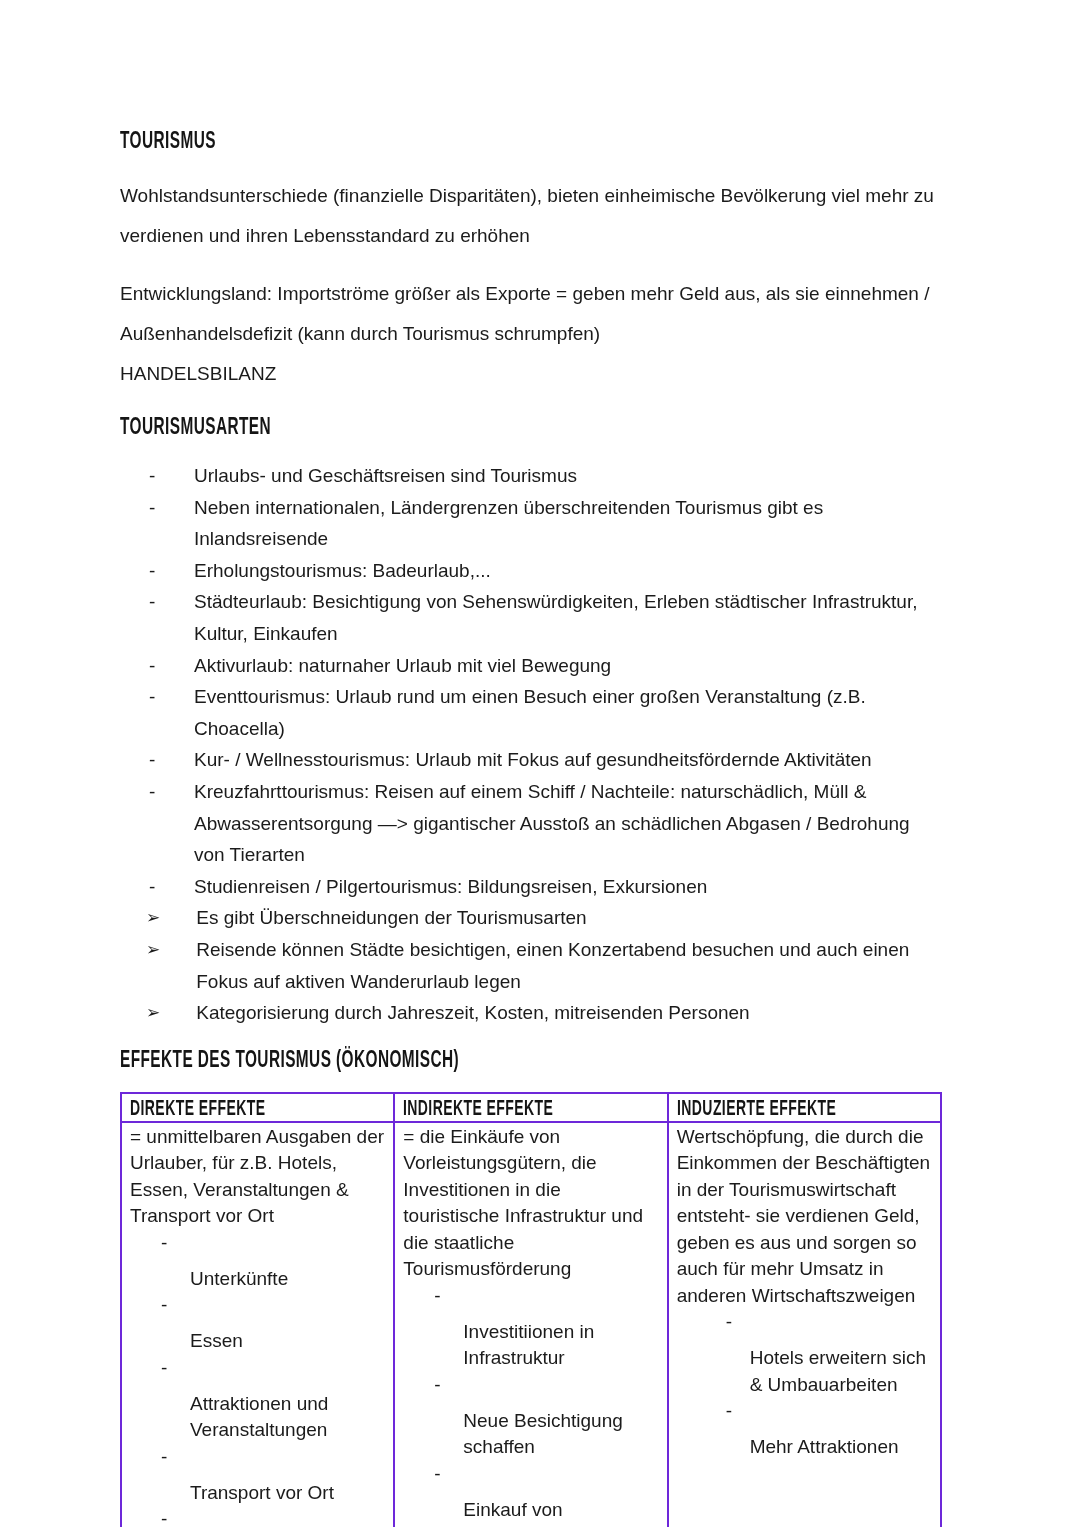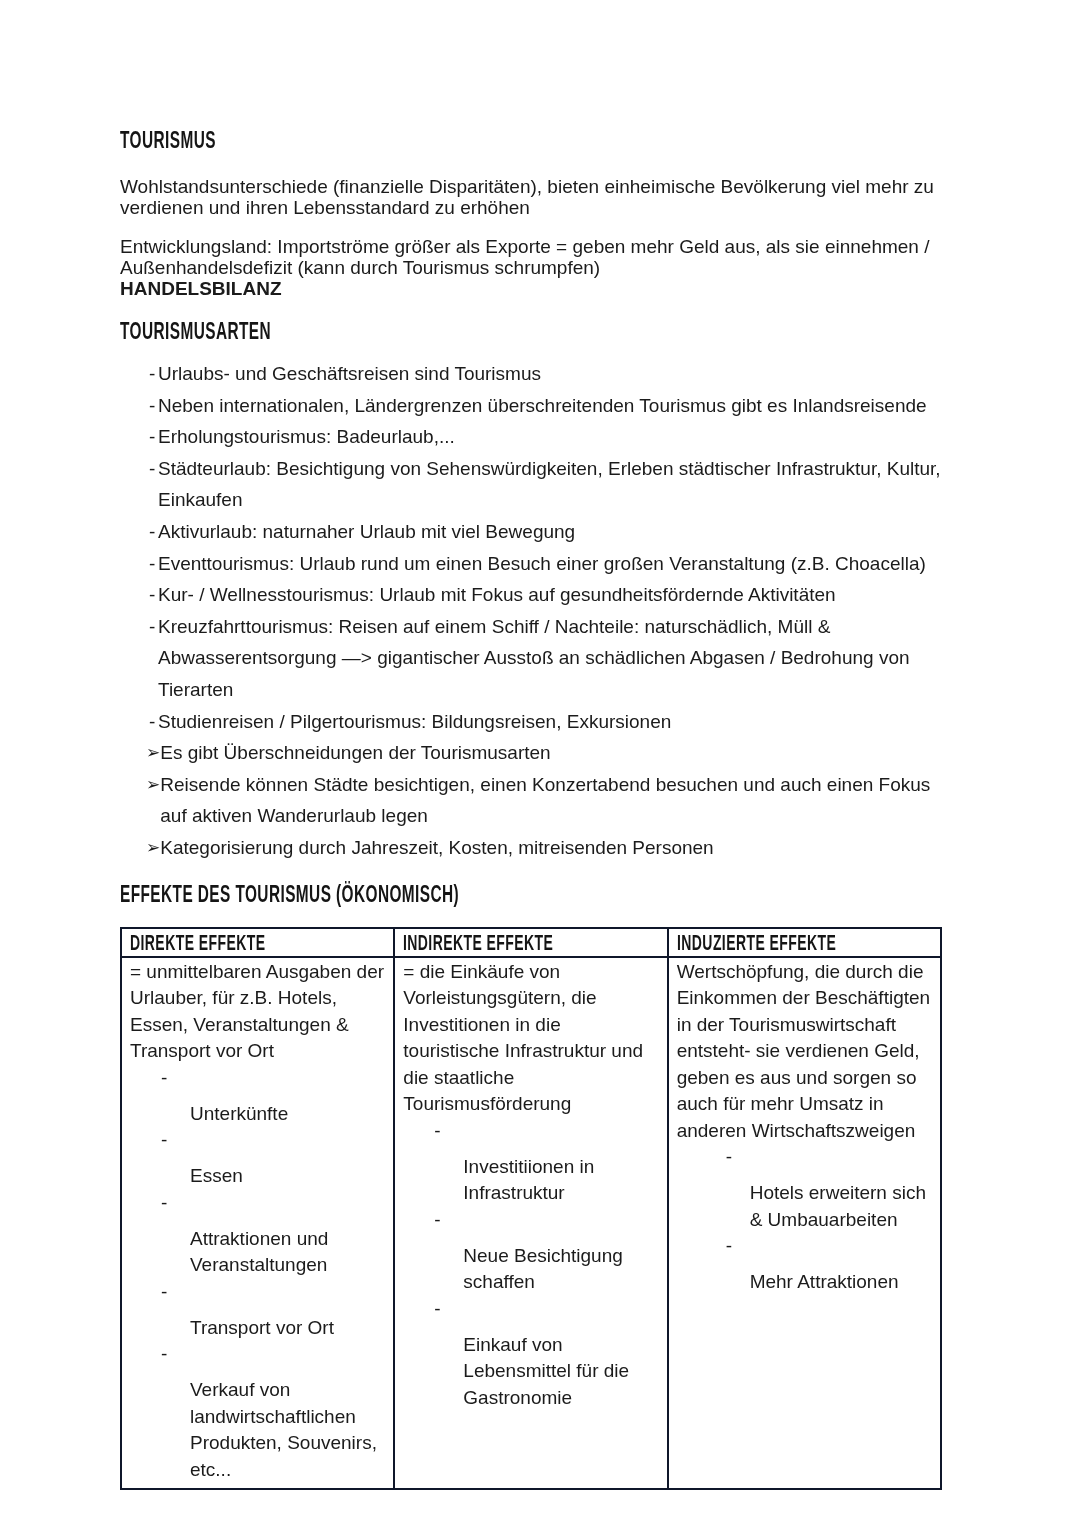--- a/index.html
+++ b/index.html
@@ -24,37 +24,37 @@
     display: inline-block;
     font-weight: 700;
     text-transform: uppercase;
     font-size: 22px;
     letter-spacing: 0.6px;
     transform: scale(0.70, 1.06);
     transform-origin: 0 60%;
     color: #151515;
   }
   h1.fancy-wrap { margin: 0 0 22px 0; }
-  .body-p { margin: 18px 0 15px 0; line-height: 21px; }
-  .body-p .bold-line { font-weight: 700; }
-  .sec  { margin: 17px 0 13px 0; }
+  .body-p { margin: 18px 0 15px 0; line-height: 40px; }
+  .body-p .bold-line { font-weight: 400; }
+  .sec  { margin: 17px 0 20px 0; }
   .sec2 { margin: 15px 0 0 0; }
   .list { margin: 0; }
   .li { display: flex; line-height: 31.6px; }
   .li .marker { flex: 0 0 38px; padding-left: 29px; }
   .li .marker.arrow { padding-left: 26px; font-size: 17px; }
-  .li .li-text { flex: 1; }
+  .li .li-text { flex: 1; margin-left: 36px; }
   table.effects {
     margin-top: 19px;
     border-collapse: collapse;
     width: 822px;
     table-layout: fixed;
   }
   .effects th, .effects td {
-    border: 2px solid #0f172a;
+    border: 2px solid #6d28d9;
     vertical-align: top;
     text-align: left;
   }
   .effects th { height: 29px; padding: 3px 8px 0 8px; }
   .effects th .fancy { font-size: 20px; }
   .effects td { padding: 1px 8px 5px 8px; line-height: 26.5px; font-size: 19px; }
   .cell-intro { margin: 0; }
   .tb-row { display: flex; padding-left: 22px; }
   .tb-row .marker2 { flex: 0 0 38px; padding-left: 9px; }
   .tb-row .tb-text { flex: 1; margin-top: 36px; }

